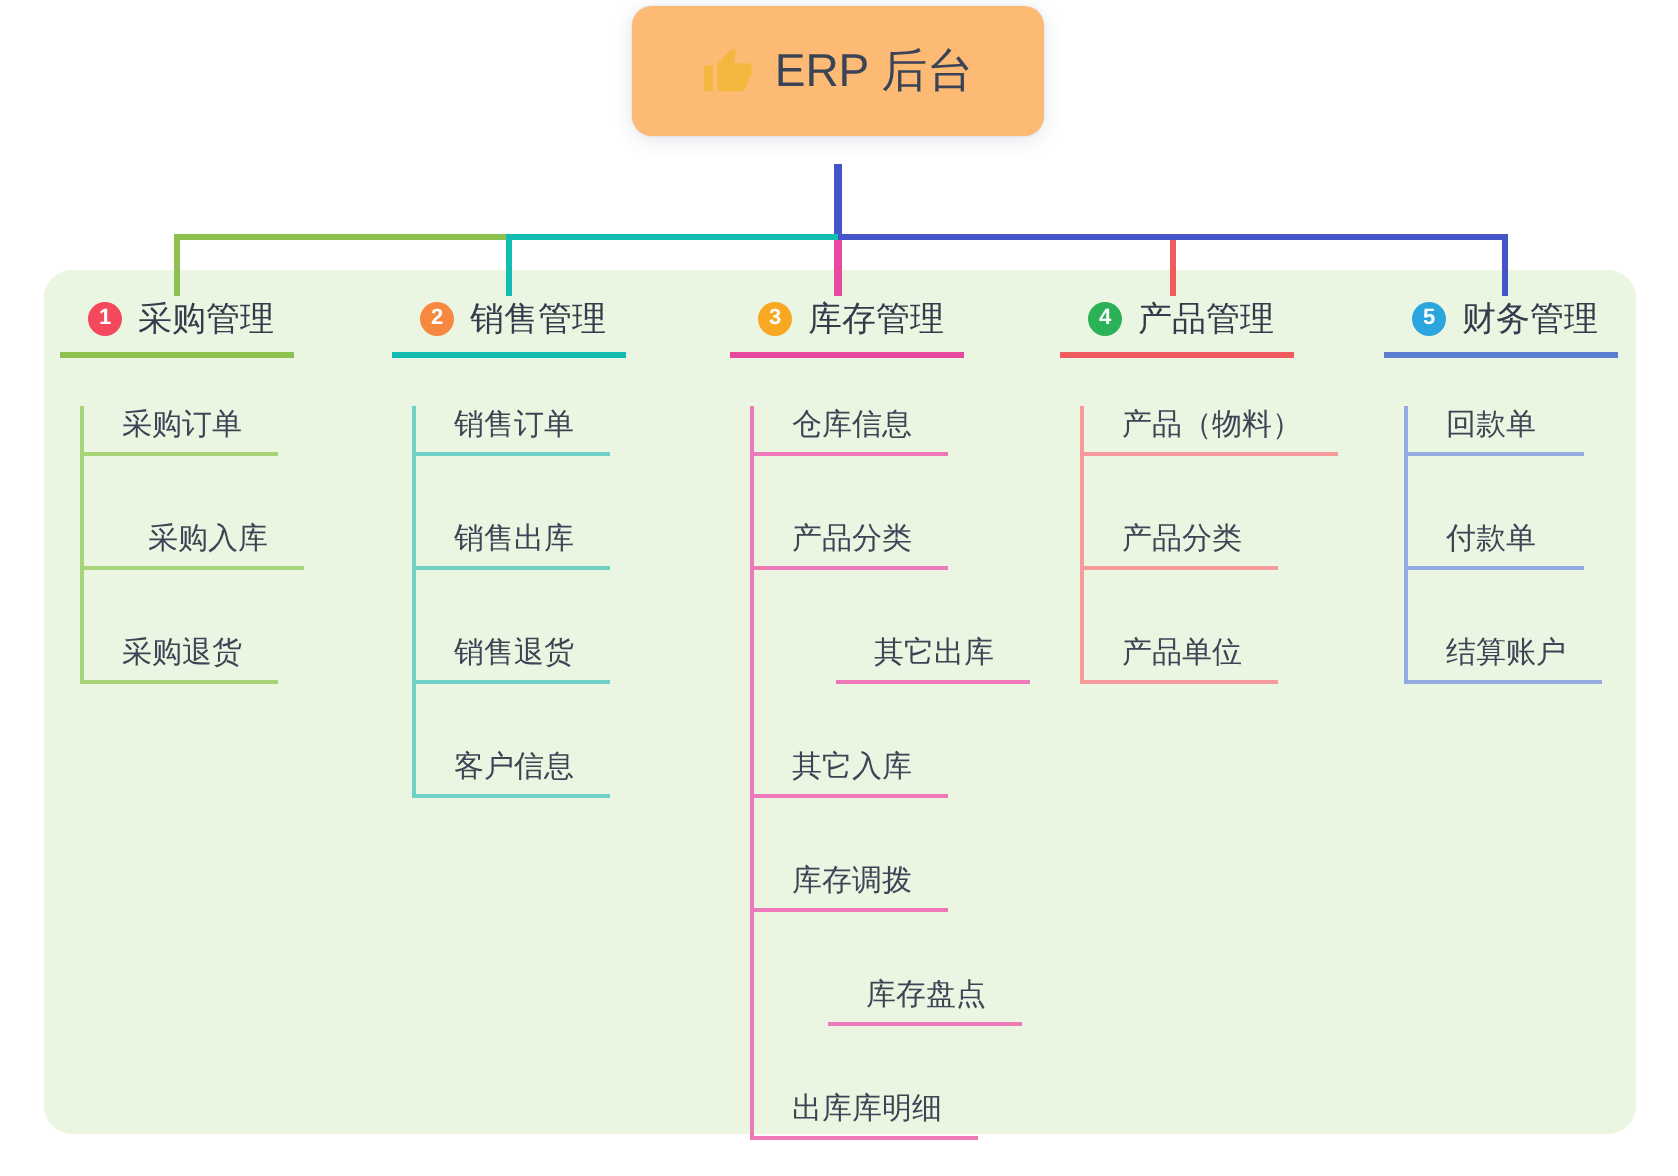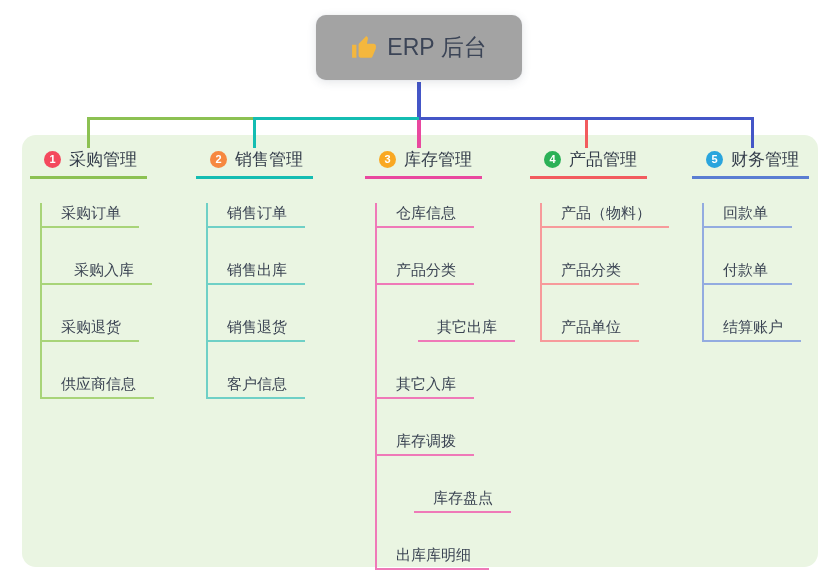--- a/index.html
+++ b/index.html
@@ -7,22 +7,22 @@
     width:839px; height:588px; position:relative; overflow:hidden;
     background:#ffffff;
     font-family:"Liberation Sans","DejaVu Sans",sans-serif;
   }
   .canvas { position:absolute; inset:0; }
   .panel {
     position:absolute; left:22px; top:135px; width:796px; height:432px;
     border-radius:14px; z-index:0;
   }
   .root-card {
-    position:absolute; left:316px; top:15px; width:206px; height:65px;
-    background:#a3a3a3; border-radius:10px;
+    position:absolute; left:316px; top:3px; width:206px; height:65px;
+    background:#fdba74; border-radius:10px;
     box-shadow:0 2px 10px rgba(60,70,90,.14), 0 0 1px rgba(60,70,90,.18);
     display:flex; align-items:center; justify-content:center; gap:10px;
     font-size:23px; font-weight:500; color:#3b4456; z-index:3; cursor:default;
   }
   .root-card svg { display:block; }
   .seg { position:absolute; z-index:1; }
   .branch { position:absolute; top:150px; z-index:2; }
   .branch-header {
     display:flex; align-items:center; gap:8px;
     padding:0 6px 7px 14px; border-bottom:3px solid;
@@ -73,21 +73,20 @@
   <div id="branches">
       <div class="branch" style="left: 30px;">
         <div class="branch-header" style="border-bottom-color: rgb(140, 193, 82); color: rgb(51, 60, 74);">
           <span class="badge" style="background: rgb(244, 73, 93);">1</span>
           <span>采购管理</span>
         </div>
         <div class="children" style="border-left-color: rgb(168, 212, 120);">
           <div class="child" style="border-bottom-color: rgb(168, 212, 120); color: rgb(60, 69, 84);">采购订单</div>
           <div class="child" style="border-bottom-color: rgb(168, 212, 120); color: rgb(60, 69, 84); padding-left: 32px;">采购入库</div>
           <div class="child" style="border-bottom-color: rgb(168, 212, 120); color: rgb(60, 69, 84);">采购退货</div>
-          <div class="child" style="border-bottom-color: rgb(168, 212, 120); color: rgb(60, 69, 84);">供应商信息</div>
         </div>
       </div>
       <div class="branch" style="left: 196px;">
         <div class="branch-header" style="border-bottom-color: rgb(20, 189, 178); color: rgb(51, 60, 74);">
           <span class="badge" style="background: rgb(246, 136, 63);">2</span>
           <span>销售管理</span>
         </div>
         <div class="children" style="border-left-color: rgb(111, 208, 198);">
           <div class="child" style="border-bottom-color: rgb(111, 208, 198); color: rgb(60, 69, 84);">销售订单</div>
           <div class="child" style="border-bottom-color: rgb(111, 208, 198); color: rgb(60, 69, 84);">销售出库</div>

